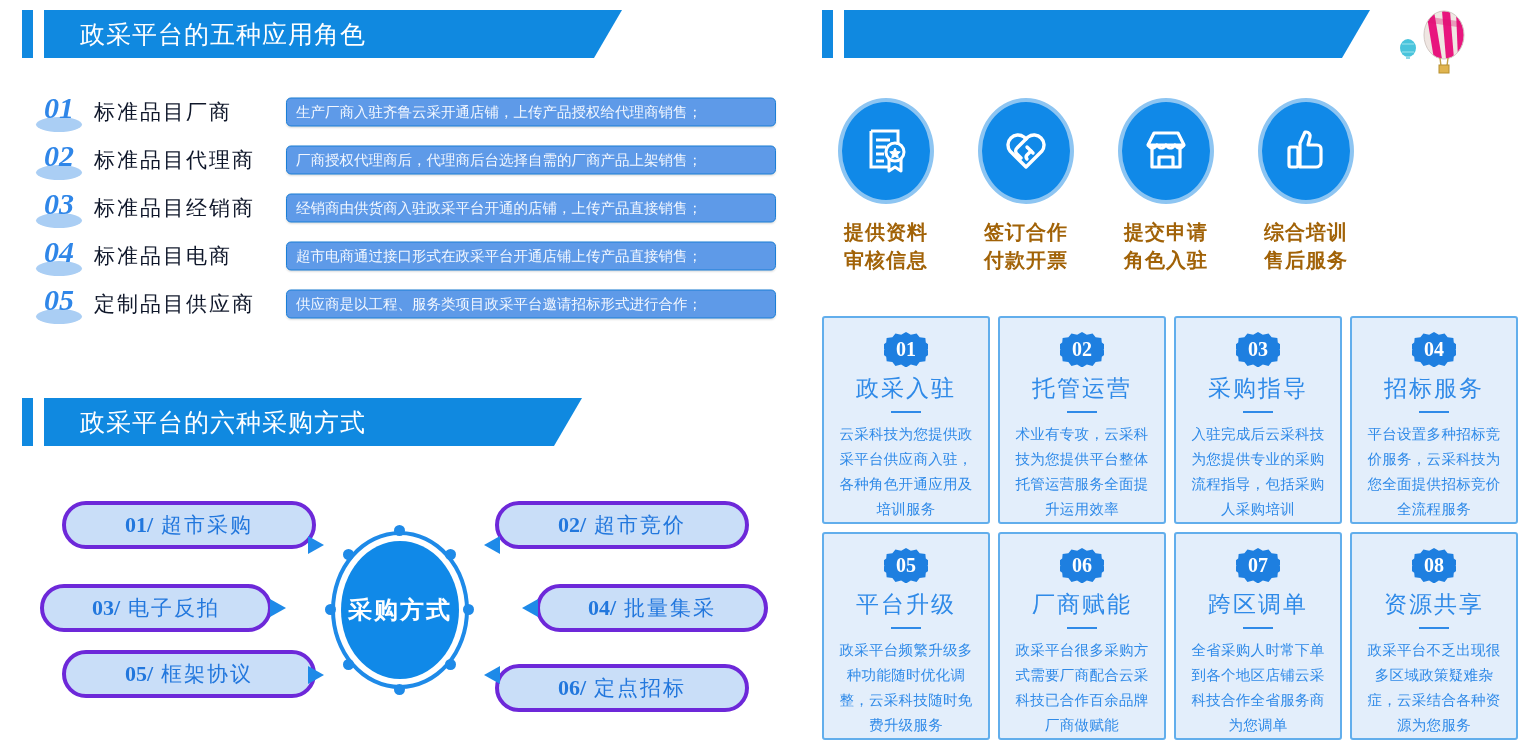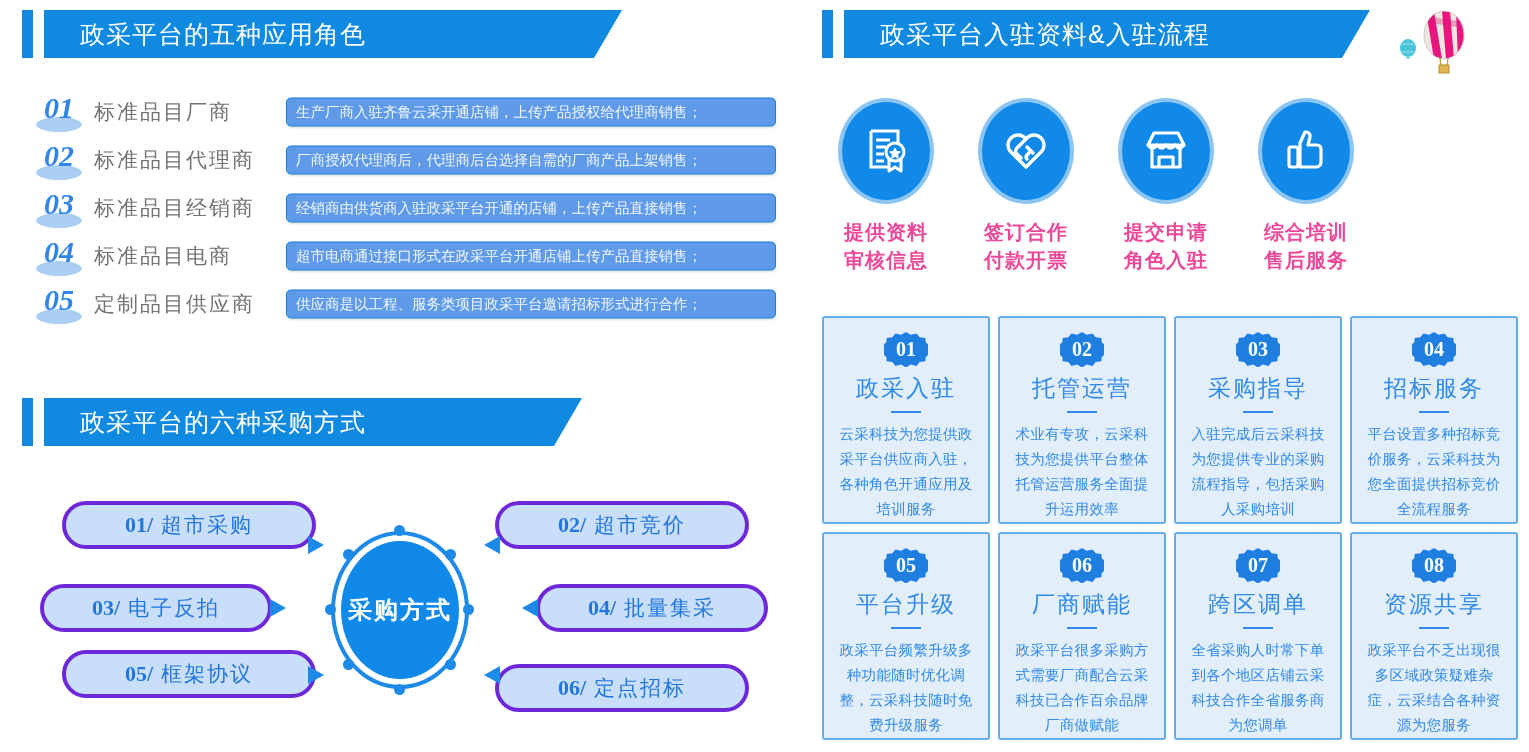--- a/index.html
+++ b/index.html
@@ -46,21 +46,21 @@
     font-style: italic; font-weight: bold; font-size: 30px;
     color: #2F86E8; line-height: 1;
     transform: translateY(-4px);
   }
   .role-num .shadow {
     position: absolute; left: 6px; bottom: 2px;
     width: 46px; height: 15px; border-radius: 50%;
     background: #9BC6F2; opacity: .85; z-index: 1;
   }
   .role-name {
-    color: #737373; font-size: 21px; font-weight: normal;
+    color: #0f172a; font-size: 21px; font-weight: normal;
     letter-spacing: 2px; white-space: nowrap; margin-left: 6px;
   }
   .role-desc {
     position: absolute; right: 14px; top: 50%; transform: translateY(-50%);
     height: 29px; line-height: 27px;
     background: #5E9AE8; border: 1px solid #1B7ED6; border-radius: 5px;
     color: #F2F7FF; font-size: 14.5px;
     padding: 0 9px; white-space: nowrap;
     box-shadow: 0 1px 2px rgba(0,0,0,.12);
   }
@@ -105,21 +105,21 @@
 
   .flow { position: absolute; left: 816px; top: 98px; width: 700px; display: flex; }
   .flow-item { width: 140px; display: flex; flex-direction: column; align-items: center; }
   .flow-circle {
     width: 96px; height: 106px; border-radius: 50%;
     background: #1089E8; border: 4px solid #8DC5F2;
     display: flex; align-items: center; justify-content: center;
   }
   .flow-label {
     margin-top: 14px; text-align: center;
-    color: #ec4899; font-size: 20px; font-weight: bold; line-height: 28px;
+    color: #a16207; font-size: 20px; font-weight: bold; line-height: 28px;
     letter-spacing: 1px;
   }
 
   .cards {
     position: absolute; left: 822px; top: 316px;
     width: 696px; height: 428px;
     display: grid; grid-template-columns: repeat(4, 168px);
     grid-template-rows: 208px 208px; gap: 8px 8px;
   }
   .card {
@@ -269,21 +269,20 @@
     <div class="dot" style="left:16px; top:22px;"></div>
     <div class="core">
       <span>采购</span>
       <span>方式</span>
     </div>
   </div>
 
   <div class="banner" style="left:822px; top:10px; width:548px;">
     <div class="bar"></div>
     <div class="slab" style="width:526px;"></div>
-    <div class="btitle">政采平台入驻资料&amp;入驻流程</div>
   </div>
 
   <div class="balloon">
     <svg width="80" height="72" viewBox="0 0 80 72">
       <defs>
         <clipPath id="bclip">
             <ellipse cx="48" cy="27" rx="20" ry="24"></ellipse>
           </clipPath>
       </defs>
       <g clip-path="url(#bclip)">

